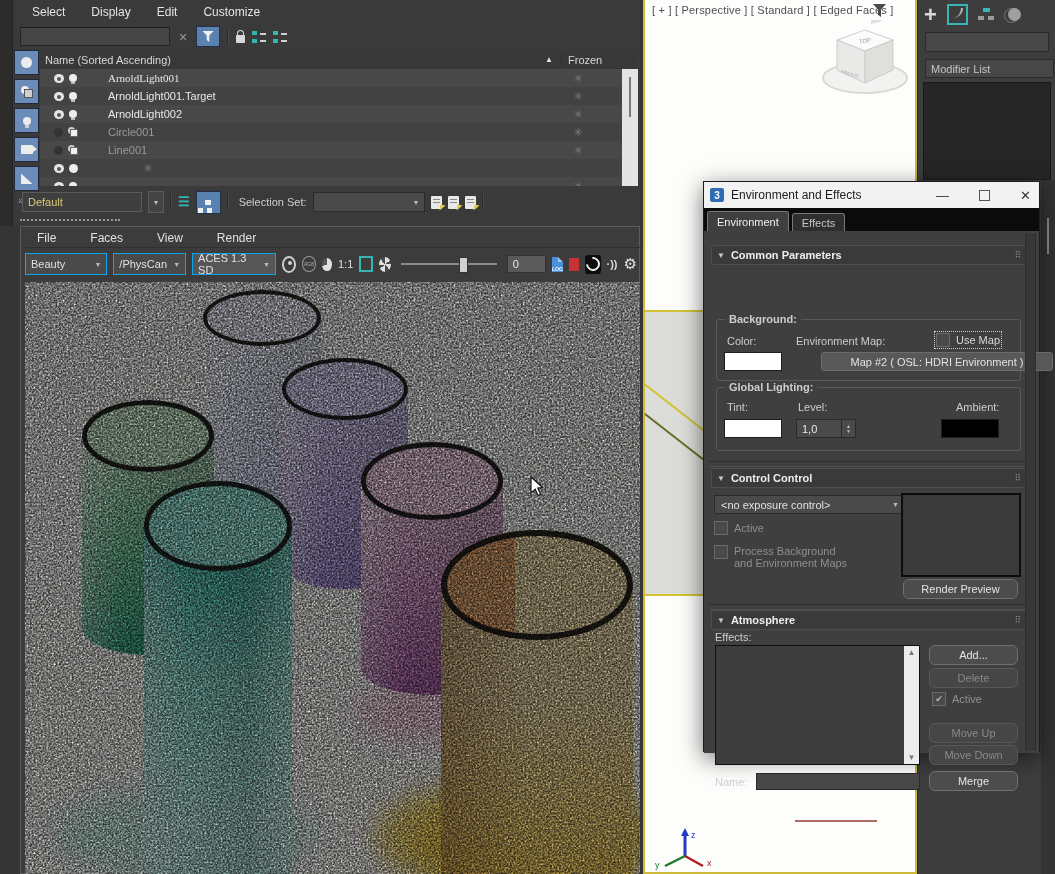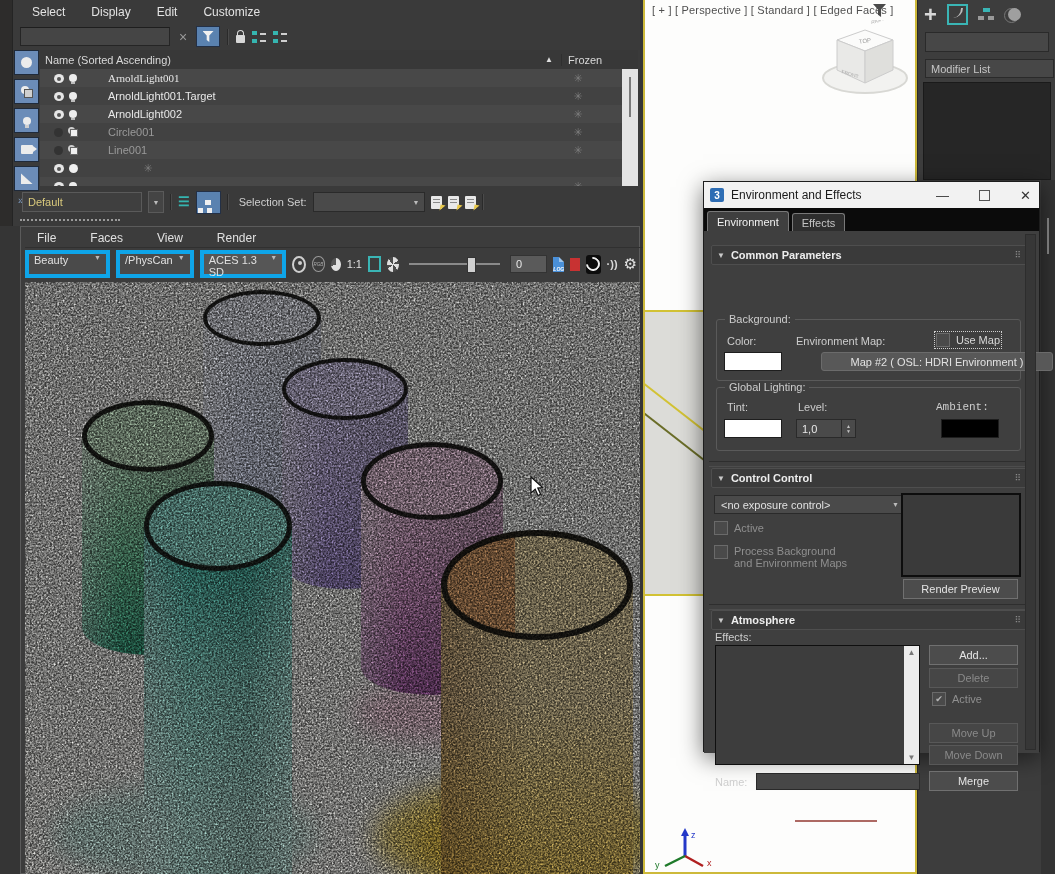--- a/index.html
+++ b/index.html
@@ -76,21 +76,21 @@
   .selset-dd{width:106px;height:18px;background:#4a4a4a;border:1px solid #2a2a2a;display:flex;align-items:center;justify-content:flex-end;padding-right:4px;color:#bbb;font-size:7px;}
   .icon-page{width:11px;height:13px;background:#e8e8e8;position:relative;border-radius:1px;}
   .icon-page:before{content:"";position:absolute;left:2px;top:3px;width:7px;height:1px;background:#888;box-shadow:0 3px 0 #888;}
   .icon-page:after{content:"";position:absolute;right:-3px;bottom:-2px;width:0;height:0;border-top:6px solid #e8c84a;border-right:5px solid transparent;transform:rotate(12deg);}
   .dotgrip{left:20px;top:219px;width:100px;height:3px;border-top:2px dotted #9a9a9a;}
 
   
   .rfw{left:20px;top:226px;width:620px;height:648px;background:#3c3c3c;border:1px solid #5b5b5b;box-sizing:border-box;}
   .rfw-menu{position:absolute;left:4px;top:2px;width:610px;height:18px;display:flex;gap:34px;padding-left:12px;align-items:center;color:#e0e0e0;font-size:12px;border-bottom:1px solid #303030;}
   .rfw-tools{position:absolute;left:4px;top:22px;width:612px;height:30px;display:flex;align-items:center;gap:6px;}
-  .dd{height:20px;background:#4a4a4a;border:4px solid #0ea5e9;display:flex;align-items:flex-start;justify-content:space-between;padding:0 5px;color:#e0e0e0;}
+  .dd{height:20px;background:#4a4a4a;border:1px solid #0ea5e9;display:flex;align-items:center;justify-content:space-between;padding:0 5px;color:#e0e0e0;}
   .dd .caret{font-size:7px;color:#bbb;margin-left:5px;}
   .ic-target{width:13px;height:13px;border:2px solid #cfcfcf;border-radius:50%;position:relative;}
   .ic-target:after{content:"";position:absolute;left:3.5px;top:3.5px;width:4px;height:4px;border-radius:50%;background:#cfcfcf;}
   .ic-rgb{width:14px;height:14px;border:1.5px solid #999;border-radius:50%;color:#aaa;font-size:4.5px;display:flex;align-items:center;justify-content:center;letter-spacing:0;}
   .ic-pie{width:13px;height:13px;border-radius:50%;background:conic-gradient(#e0e0e0 0 250deg,#555 250deg 360deg);}
   .ic-frame{width:12px;height:12px;border:2px solid #3ab5b5;}
   .ic-aperture{width:15px;height:15px;border-radius:50%;background:conic-gradient(#dedede 0 50deg,#4a4a4a 50deg 90deg,#dedede 90deg 140deg,#4a4a4a 140deg 180deg,#dedede 180deg 230deg,#4a4a4a 230deg 270deg,#dedede 270deg 320deg,#4a4a4a 320deg 360deg);}
   .slider{width:120px;height:2px;background:#8a8a8a;position:relative;margin:0 4px;}
   .slider .thumb{position:absolute;left:58px;top:-6px;width:7px;height:14px;background:#d0d0d0;border:1px solid #333;}
   .numfield{width:40px;height:16px;background:#5a5a5a;border:1px solid #333;color:#e8e8e8;display:flex;align-items:center;padding-left:5px;}
@@ -147,34 +147,34 @@
   .tab{height:19px;display:flex;align-items:center;padding:0 9px;border:1px solid #787878;border-bottom:none;border-radius:3px 3px 0 0;margin-right:3px;}
   .tab.active{background:#3f3f3f;color:#f0f0f0;}
   .tab.idle{background:#2e2e2e;color:#c4c4c4;height:17px;}
   .dlg-body{position:absolute;left:0;top:49px;width:100%;height:522px;background:#3f3f3f;}
   .dlg-scroll{position:absolute;right:3px;top:52px;width:9px;height:514px;background:#373737;border:1px solid #2d2d2d;}
   .rollout{position:absolute;left:7px;width:316px;}
   .ro-head{height:18px;background:#3a3a3a;border:1px solid #4e4e4e;border-radius:2px;display:flex;align-items:center;color:#ededed;font-weight:bold;}
   .ro-head .arr{font-size:8px;color:#c9c9c9;margin:0 6px 0 5px;}
   .ro-head .grip{margin-left:auto;margin-right:5px;color:#8a8a8a;font-size:9px;font-weight:normal;}
   .group{position:absolute;border:1px solid #5a5a5a;border-radius:3px;}
-  .group .glabel{position:absolute;left:8px;top:-7px;background:#3f3f3f;padding:0 4px;color:#cdcdcd;}
+  .group .glabel{position:absolute;left:8px;top:-7px;background:#3f3f3f;padding:0 4px;color:#cdcdcd;font-weight:bold;}
   .lab{position:absolute;color:#cdcdcd;}
   .swatch{position:absolute;border:1px solid #1e1e1e;}
   .mapbtn{position:absolute;background:#585858;border:1px solid #6b6b6b;border-radius:3px;color:#e2e2e2;display:flex;align-items:center;justify-content:center;}
   .spin{position:absolute;background:#4a4a4a;border:1px solid #2a2a2a;color:#e8e8e8;display:flex;align-items:center;}
   .spin .val{flex:1;padding-left:5px;}
   .spin .arrows{width:13px;height:100%;border-left:1px solid #2a2a2a;display:flex;flex-direction:column;align-items:center;justify-content:center;color:#c2c2c2;font-size:5px;line-height:5px;}
   .combo{position:absolute;background:#4a4a4a;border:1px solid #2a2a2a;color:#e0e0e0;display:flex;align-items:center;justify-content:space-between;padding:0 6px;}
   .combo .caret{font-size:7px;color:#bbb;}
   .chk{position:absolute;display:flex;align-items:center;gap:6px;}
   .chk .box{width:12px;height:12px;background:#4a4a4a;border:1px solid #6a6a6a;display:flex;align-items:center;justify-content:center;color:#b5b5b5;font-size:9px;}
   .chk.focus{outline:1px dotted #cfcfcf;outline-offset:1px;}
   .chk .cl{color:#8f8f8f;}
-  .btn{position:absolute;background:#4c4c4c;border:1px solid #707070;border-radius:0;color:#e4e4e4;display:flex;align-items:center;justify-content:center;}
+  .btn{position:absolute;background:#4c4c4c;border:1px solid #707070;border-radius:6px;color:#e4e4e4;display:flex;align-items:center;justify-content:center;}
   .btn.dis{color:#8a8a8a;border-color:#585858;background:#464646;}
   .previewbox{position:absolute;background:#3a3a3a;border:2px solid #0d0d0d;}
   .effectslist{position:absolute;background:#3d3d3d;border:1px solid #0f0f0f;}
   .el-scroll{position:absolute;right:0;top:0;width:15px;height:100%;background:#ececec;display:flex;flex-direction:column;justify-content:space-between;align-items:center;padding:2px 0;box-sizing:border-box;color:#777;font-size:8px;}
   .nameinput{position:absolute;background:#474747;border:1px solid #2a2a2a;}
   .sep{position:absolute;left:5px;width:320px;height:4px;border-top:1px solid #2e2e2e;border-bottom:1px solid #4d4d4d;}
 </style>
 </head>
 <body>
 
@@ -499,21 +499,21 @@
         <span style="color:#d8d8d8;">Use Map</span>
       </div>
       <span class="swatch" style="left:20px;top:121px;width:56px;height:17px;background:#ffffff;"></span>
       <span class="mapbtn" style="left:85px;top:121px;width:230px;height:17px;margin-left:32px;">Map #2  ( OSL: HDRI Environment )</span>
 
       <div class="group" style="left:12px;top:156px;width:303px;height:62px;">
         <span class="glabel">Global Lighting:</span>
       </div>
       <span class="lab" style="left:23px;top:170px;">Tint:</span>
       <span class="lab" style="left:94px;top:170px;">Level:</span>
-      <span class="lab" style="left:232px;top:170px;font-family:Liberation Mono, monospace;">Ambient:</span>
+      <span class="lab" style="left:252px;top:170px;">Ambient:</span>
       <span class="swatch" style="left:20px;top:188px;width:56px;height:17px;background:#ffffff;"></span>
       <div class="spin" style="left:92px;top:188px;width:58px;height:17px;">
         <span class="val">1,0</span>
         <span class="arrows">
             <i>▲</i>
             <i>▼</i>
           </span>
       </div>
       <span class="swatch" style="left:237px;top:188px;width:56px;height:17px;background:#000000;"></span>
 

